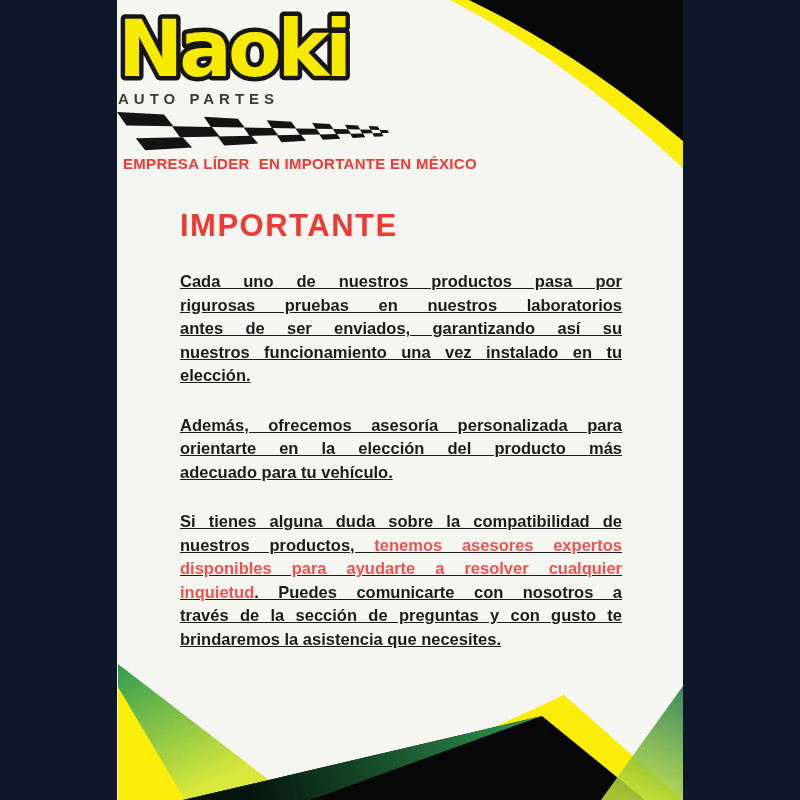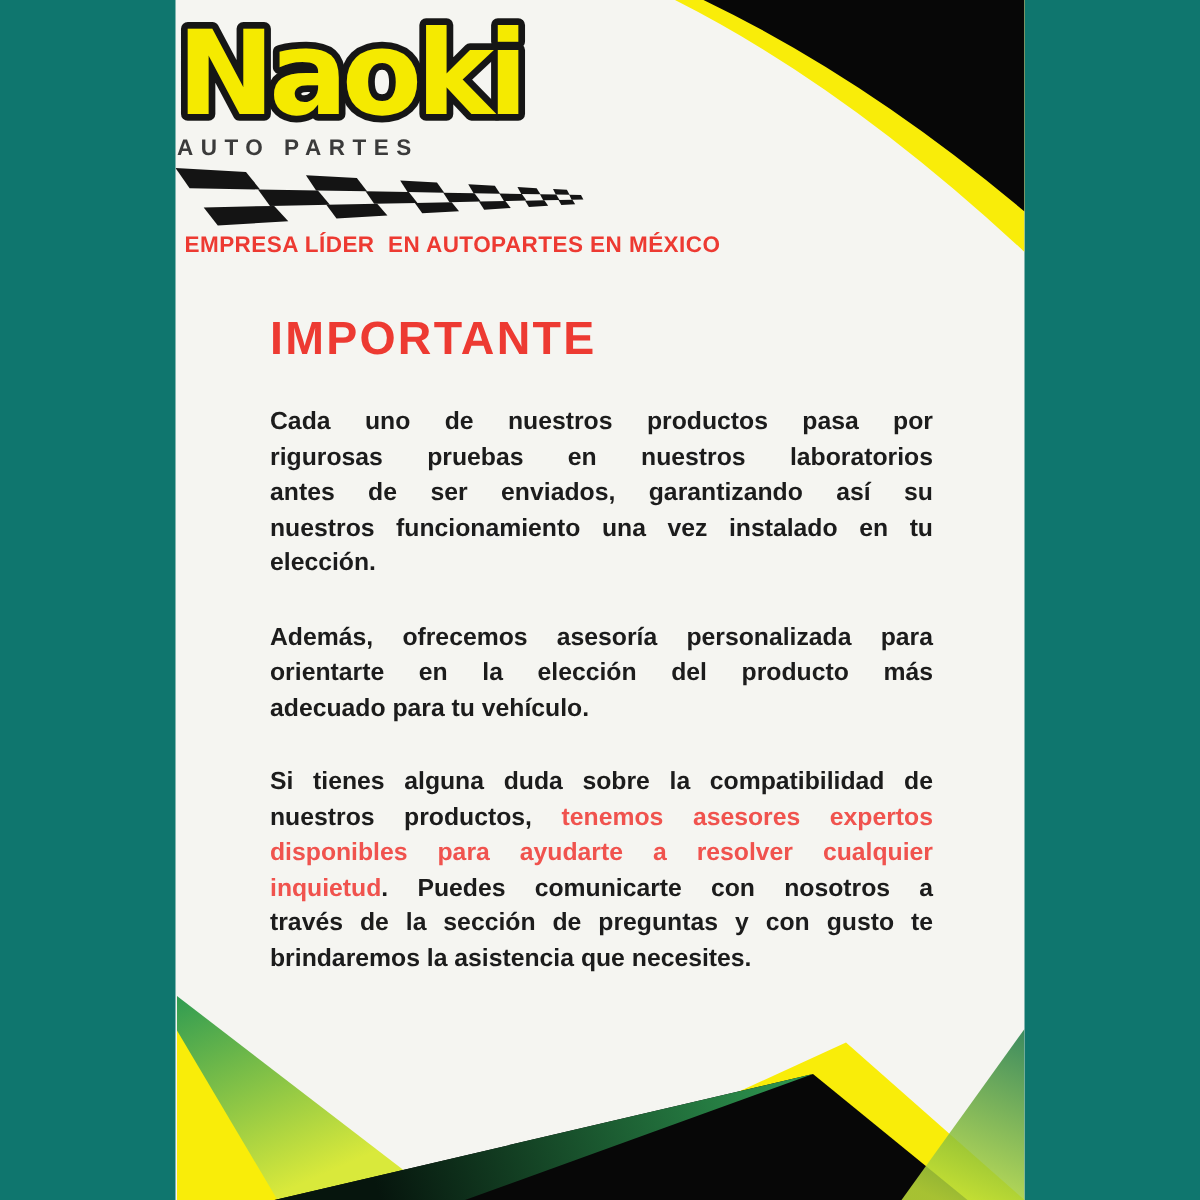--- a/index.html
+++ b/index.html
@@ -1,36 +1,36 @@
 <!DOCTYPE html>
 <html style="--accent-red: #ED3A32; --inline-red: #F0534E; --ink: #1C1C1C; --logo-yellow: #F5EA00; --logo-outline: #161616; --subtitle-gray: #3B3B3B; --poster-bg: #F5F5F1; --shape-yellow: #F9ED09; --corner-black: #070707; --green-mid: #2F9B52; --green-light: #D9E93B; --green-deep: #06150D; --flag-black: #141414;"><head>
 <meta charset="utf-8">
 <style>
   html,body{margin:0;padding:0;background:#ffffff;}
-  #stage{position:relative;width:800px;height:800px;background:#0f766e;overflow:hidden;
+  #stage{position:relative;width:800px;height:800px;background:#0f172a;overflow:hidden;
          font-family:"Liberation Sans",sans-serif;}
   #poster{position:absolute;left:117px;top:0;width:566px;height:800px;
           background:var(--poster-bg,#f5f5f1);}
   #decor{position:absolute;left:0;top:0;width:566px;height:800px;display:block;}
 
   
   #logo-svg{position:absolute;left:-4px;top:-4px;width:360px;height:104px;overflow:visible;}
   #logo-svg text{font-family:"DejaVu Sans",sans-serif;font-weight:bold;}
   #brand-subtitle{position:absolute;left:1px;top:90px;font-size:15px;font-weight:700;
           letter-spacing:5px;color:var(--subtitle-gray,#3b3b3b);white-space:pre;}
   #tagline{position:absolute;left:6px;top:155px;font-size:15px;font-weight:800;
           letter-spacing:.3px;color:var(--accent-red,#ed3a32);white-space:pre;}
 
   
   #content{position:absolute;left:63px;top:196px;width:442px;margin-top:13px;}
   #heading{font-size:31px;line-height:33px;font-weight:800;letter-spacing:1.5px;
           color:var(--accent-red,#ed3a32);margin:0 0 28px 0;}
   .para{margin:0 0 26px 0;color:var(--ink,#1c1c1c);font-size:16.5px;line-height:23.5px;
         font-weight:700;}
-  .line{display:block;text-align:justify;text-align-last:justify;}
+  .line{display:block;text-align:justify;text-align-last:justify;text-decoration:underline;}
   .line.last{text-align:justify;text-align-last:left;}
   .red{color:var(--inline-red,#f0534e);}
 </style>
 </head>
 <body>
 
 <div id="stage">
   <div id="poster">
 
     <svg id="decor" viewBox="0 0 566 800" preserveAspectRatio="none" aria-hidden="true">
@@ -83,21 +83,21 @@
           <polygon points="262.4721434679365,129.8915995582265 270.3372759213484,130.02819069183408 271.9103024120308,132.93842296251987 264.0451699586189,133.1041150862051" style="fill:var(--flag-black,#141414)"></polygon>
         </g>
     </svg>
 
     <svg id="logo-svg" viewBox="0 0 360 104">
       <text x="5" y="80" font-size="78" letter-spacing="-4" style="fill:var(--logo-yellow,#F5EA00);stroke:var(--logo-outline,#161616);" stroke-width="9" paint-order="stroke" stroke-linejoin="round">Naoki</text>
     </svg>
 
     <div id="brand-subtitle">AUTO PARTES</div>
 
-    <div id="tagline">EMPRESA LÍDER  EN AUTOPARTES EN MÉXICO</div>
+    <div id="tagline">EMPRESA LÍDER  EN IMPORTANTE EN MÉXICO</div>
 
     <div id="content">
       <h1 id="heading">IMPORTANTE</h1>
       <div id="paragraphs">
           <div class="para">
             <div class="line"><span>Cada uno de nuestros productos pasa por</span></div>
             <div class="line"><span>rigurosas pruebas en nuestros laboratorios</span></div>
             <div class="line"><span>antes de ser enviados, garantizando así su</span></div>
             <div class="line"><span>nuestros funcionamiento una vez instalado en tu</span></div>
             <div class="line last"><span>elección.</span></div>

